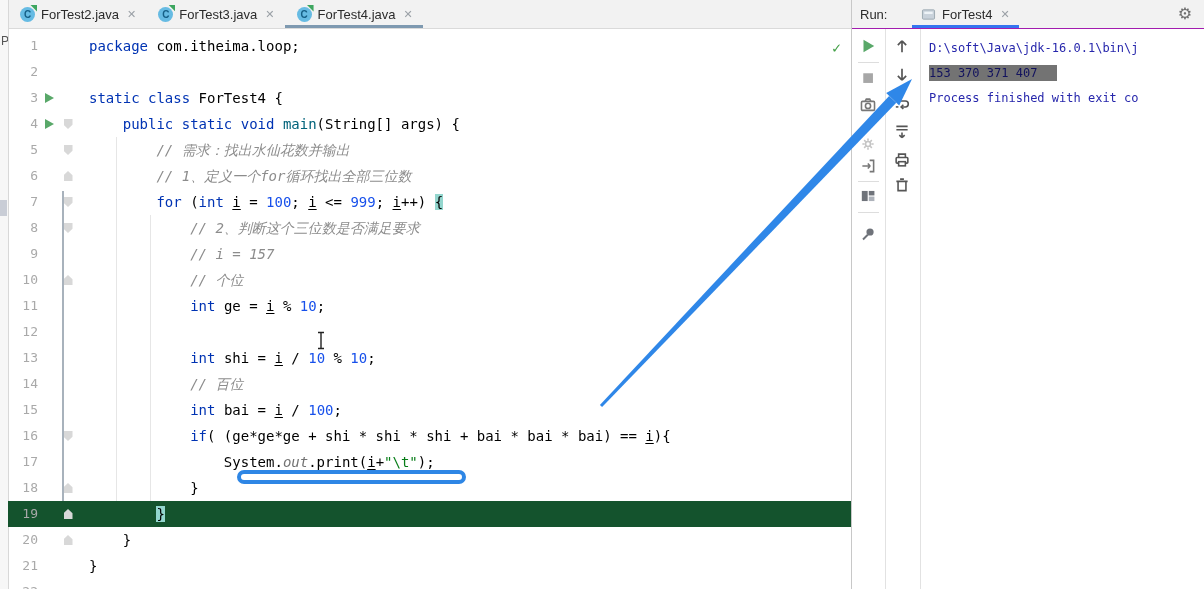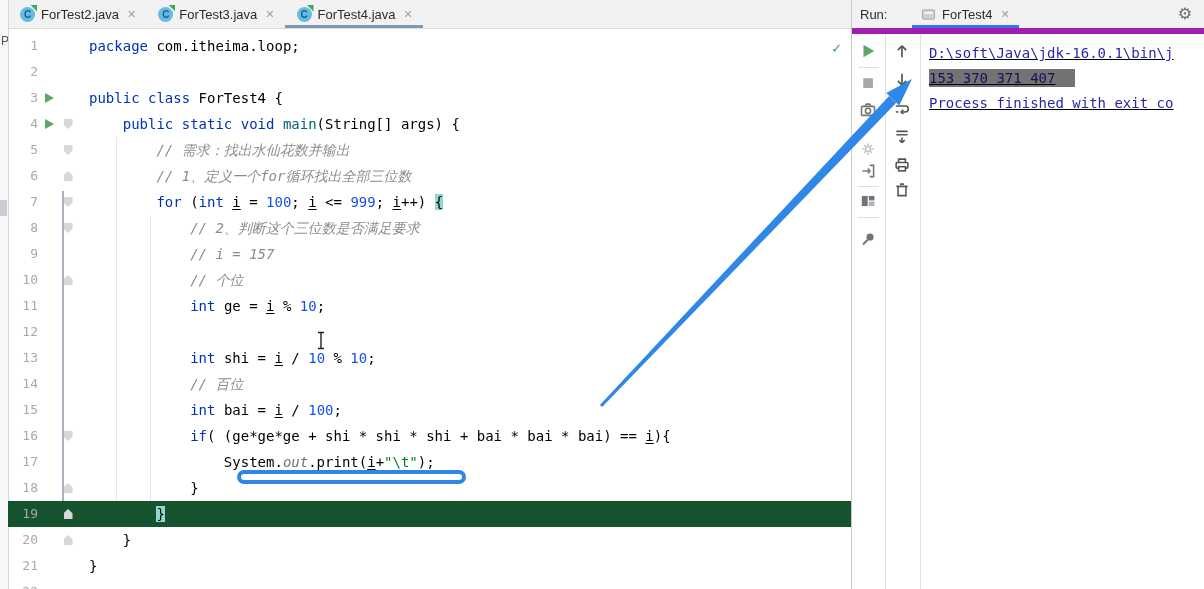--- a/index.html
+++ b/index.html
@@ -40,34 +40,34 @@
   .str{color:#067D17;}
   .fld{color:#737373;font-style:italic;}
   .mth{color:#00627A;}
   .vi{text-decoration:underline;text-underline-offset:2px;}
   .bh{background:#93D6CE;}
   .iguide{position:absolute;width:1px;background:#E6E6E6;z-index:1;}
   .scopeline{position:absolute;width:2px;background:#A8B2BC;z-index:1;}
   .inspect-check{position:absolute;left:824px;top:6px;color:#43A047;font-size:15px;font-weight:bold;z-index:4;}
   
   .run-pane{position:absolute;left:851px;top:0;width:353px;height:589px;background:#fff;border-left:1px solid #C8C8C8;box-sizing:border-box;}
-  .run-header{height:28px;background:#F2F2F2;border-bottom:6px solid #a21caf;display:flex;align-items:center;position:relative;}
+  .run-header{height:28px;background:#F2F2F2;border-bottom:1px solid #a21caf;display:flex;align-items:center;position:relative;}
   .run-label{padding-left:8px;font-size:13px;color:#2B2B2B;width:42px;}
   .run-tab{display:flex;align-items:center;gap:6px;padding:0 9px;height:100%;position:relative;margin-left:10px;font-size:13px;color:#2B2B2B;}
   .run-tab::after{content:"";position:absolute;left:0;right:0;bottom:0;height:3px;background:#3574F0;}
   .run-tab .tab-close{font-size:11px;color:#9AA0A6;}
   .gear{position:absolute;right:12px;top:4px;font-size:16px;color:#6E6E6E;font-family:"DejaVu Sans",sans-serif;}
   .run-body{position:relative;height:561px;}
   .tb-col1{position:absolute;left:0;top:0;width:33px;height:100%;border-right:1px solid #E2E2E2;}
   .tb-col2{position:absolute;left:33px;top:0;width:35px;height:100%;border-right:1px solid #E2E2E2;}
   .tb-btn{position:absolute;width:18px;height:18px;}
   .tb-btn svg{width:100%;height:100%;}
   .tb-sep{position:absolute;left:6px;width:21px;height:1px;background:#DDDDDD;}
   .console{position:absolute;left:69px;top:0;right:0;bottom:0;padding:7px 0 0 8px;
-    font-family:"DejaVu Sans Mono","Liberation Mono",monospace;font-size:14px;line-height:25px;overflow:hidden;text-decoration:underline;}
+    font-family:"DejaVu Sans Mono","Liberation Mono",monospace;font-size:12px;line-height:25px;overflow:hidden;}
   .cline{color:#2727AC;white-space:pre;}
   .csel{background:#737373;color:#12125E;padding:1px 20px 1px 0;}
   
   .arrow-overlay{position:absolute;left:0;top:0;width:1204px;height:589px;z-index:60;pointer-events:none;}
   .annot-underline{position:absolute;left:237px;top:470px;width:221px;height:6px;border:4px solid #2E86E5;
     border-radius:8px;z-index:55;pointer-events:none;}
   .ibeam{position:absolute;left:315px;top:331px;z-index:58;pointer-events:none;}
 </style>
 </head>
 <body>
@@ -96,21 +96,21 @@
     </div>
   </div>
   <div class="editor">
     <div class="iguide" style="left:108px;top:108px;height:390px;"></div>
     <div class="iguide" style="left:142px;top:186px;height:286px;"></div>
     <div class="scopeline" style="left:54px;top:162px;height:336px;"></div>
     <span class="inspect-check">✓</span>
     <div class="lines">
         <div class="line"><span class="lnum">1</span><span class="gut-run"></span><span class="gut-fold"></span><span class="codetext"><span class="kw">package</span><span class="pl"> com.itheima.loop;</span></span></div>
         <div class="line"><span class="lnum">2</span><span class="gut-run"></span><span class="gut-fold"></span><span class="codetext"></span></div>
-        <div class="line"><span class="lnum">3</span><span class="gut-run"><span class="run-tri"></span></span><span class="gut-fold"></span><span class="codetext"><span class="kw">public class</span><span class="pl"> ForTest4 {</span></span></div>
+        <div class="line"><span class="lnum">3</span><span class="gut-run"><span class="run-tri"></span></span><span class="gut-fold"></span><span class="codetext"><span class="kw">static class</span><span class="pl"> ForTest4 {</span></span></div>
         <div class="line"><span class="lnum">4</span><span class="gut-run"><span class="run-tri"></span></span><span class="gut-fold"><span class="fold-down"></span></span><span class="codetext"><span class="pl">    </span><span class="kw">public static void</span><span class="pl"> </span><span class="mth">main</span><span class="pl">(String[] args) {</span></span></div>
         <div class="line"><span class="lnum">5</span><span class="gut-run"></span><span class="gut-fold"><span class="fold-down"></span></span><span class="codetext"><span class="cmt">        // 需求：找出水仙花数并输出</span></span></div>
         <div class="line"><span class="lnum">6</span><span class="gut-run"></span><span class="gut-fold"><span class="fold-up"></span></span><span class="codetext"><span class="cmt">        // 1、定义一个for循环找出全部三位数</span></span></div>
         <div class="line"><span class="lnum">7</span><span class="gut-run"></span><span class="gut-fold"><span class="fold-down"></span></span><span class="codetext"><span class="pl">        </span><span class="kw">for</span><span class="pl"> (</span><span class="kw">int</span><span class="pl"> </span><span class="vi">i</span><span class="pl"> = </span><span class="num">100</span><span class="pl">; </span><span class="vi">i</span><span class="pl"> &lt;= </span><span class="num">999</span><span class="pl">; </span><span class="vi">i</span><span class="pl">++) </span><span class="bh">{</span></span></div>
         <div class="line"><span class="lnum">8</span><span class="gut-run"></span><span class="gut-fold"><span class="fold-down"></span></span><span class="codetext"><span class="cmt">            // 2、判断这个三位数是否满足要求</span></span></div>
         <div class="line"><span class="lnum">9</span><span class="gut-run"></span><span class="gut-fold"></span><span class="codetext"><span class="cmt">            // i = 157</span></span></div>
         <div class="line"><span class="lnum">10</span><span class="gut-run"></span><span class="gut-fold"><span class="fold-up"></span></span><span class="codetext"><span class="cmt">            // 个位</span></span></div>
         <div class="line"><span class="lnum">11</span><span class="gut-run"></span><span class="gut-fold"></span><span class="codetext"><span class="pl">            </span><span class="kw">int</span><span class="pl"> ge = </span><span class="vi">i</span><span class="pl"> % </span><span class="num">10</span><span class="pl">;</span></span></div>
         <div class="line"><span class="lnum">12</span><span class="gut-run"></span><span class="gut-fold"></span></div>
         <div class="line"><span class="lnum">13</span><span class="gut-run"></span><span class="gut-fold"></span><span class="codetext"><span class="pl">            </span><span class="kw">int</span><span class="pl"> shi = </span><span class="vi">i</span><span class="pl"> / </span><span class="num">10</span><span class="pl"> % </span><span class="num">10</span><span class="pl">;</span></span></div>

